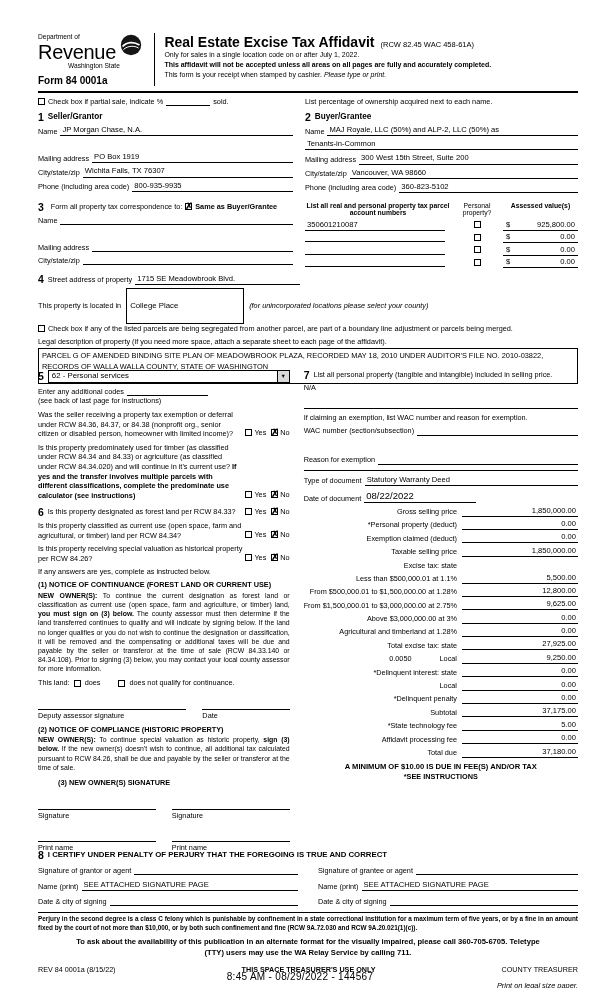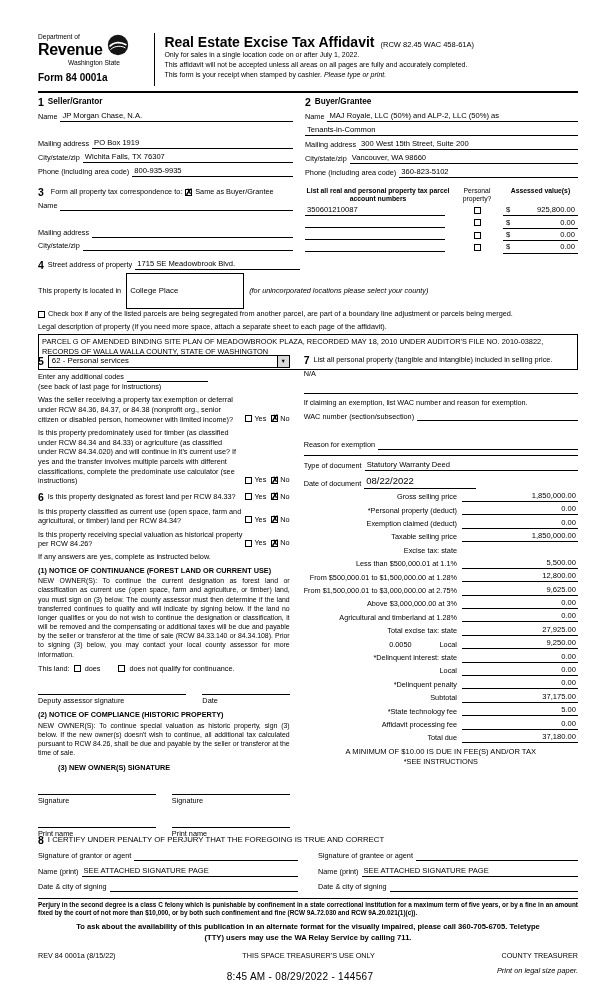--- a/index.html
+++ b/index.html
@@ -1,34 +1,34 @@
 <!DOCTYPE html>
 <html><head>
 <meta charset="utf-8">
 <style>
 *{margin:0;padding:0;box-sizing:border-box}
 html,body{background:#fff}
 body{width:600px;height:988px;font-family:"Liberation Sans",sans-serif;color:#000;position:relative;overflow:hidden}
 .page{position:relative;width:600px;height:988px;padding:33px 22px 0 38px;font-size:7.3px;line-height:1.32;overflow:hidden}
-.b{font-weight:normal}
+.b{font-weight:bold}
 .i{font-style:italic}
 .sn{font-weight:bold;font-size:10.5px;line-height:1;margin-right:4px;flex:none}
 .r{display:flex;align-items:flex-end}
 .rc{display:flex;align-items:center}
 .lb{margin-right:3px;white-space:nowrap}
 .f{flex:1;border-bottom:1px solid #000;padding:0 2px;white-space:nowrap;min-height:9px;font-size:7.6px}
 .blank{border-bottom:1px solid #000;height:9px;display:inline-block}
 .cb{display:inline-block;width:7px;height:7px;border:1px solid #000;position:relative;flex:none;background:#fff}
 .cb.ck::after{content:"\2717";position:absolute;left:-1px;top:-3px;font-size:9px;font-weight:bold}
 
 .hdr{display:flex;height:56px;margin-bottom:2px}
 .hl{width:116px;flex:none}
 .deptrow{display:flex;align-items:flex-start}
 .dsmall{font-size:6.6px}
-.rev{font-size:16px;font-weight:bold;line-height:1;letter-spacing:-.3px}
+.rev{font-size:20px;font-weight:normal;line-height:1;letter-spacing:-.3px}
 .logo{margin-left:4px;margin-top:1px}
 .ws{font-size:6.6px;margin-left:30px}
 .fnum{font-size:10px;font-weight:bold;margin-top:4px}
 .hd{width:1.4px;background:#000;height:53px;margin-right:9px;flex:none}
 .hr1{flex:1;padding-top:1px}
 .t1{font-size:14px;font-weight:bold;line-height:1.15}
 .t2{font-size:7.5px;margin-left:4px}
 .hn{font-size:7px;line-height:1.45}
 .rule{height:2px;background:#000;margin:1px 0 4px}
 
@@ -121,20 +121,29 @@
         <span class="t1">Real Estate Excise Tax Affidavit</span>
         <span class="t2">(RCW 82.45 WAC 458-61A)</span>
       </div>
       <div class="hn">Only for sales in a single location code on or after July 1, 2022.</div>
       <div class="hn b">This affidavit will not be accepted unless all areas on all pages are fully and accurately completed.</div>
       <div class="hn"><span>This form is your receipt when stamped by cashier. </span><span class="i">Please type or print.</span></div>
     </div>
   </div>
   <div class="rule"></div>
 
+  <div class="tb">
+    <div class="rc" style="width:255px;gap:3px">
+      <span class="cb"></span>
+      <span>Check box if partial sale, indicate %</span>
+      <span class="blank" style="width:44px"></span>
+      <span>sold.</span>
+    </div>
+    <div style="flex:1;padding-left:12px">List percentage of ownership acquired next to each name.</div>
+  </div>
 
   <div class="cols">
     <div class="c1">
       <div class="sectitle">
           <span class="sn">1</span>
           <span class="st">Seller/Grantor</span>
         </div>
       <div class="fr">
           <span class="lb">Name</span>
           <span class="f">JP Morgan Chase, N.A.</span>

